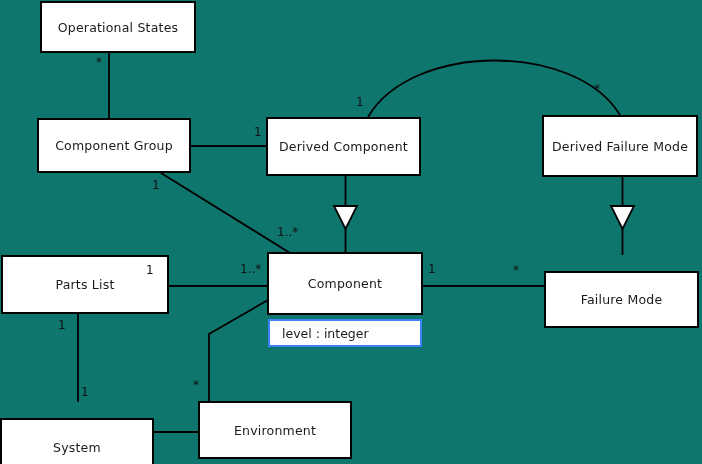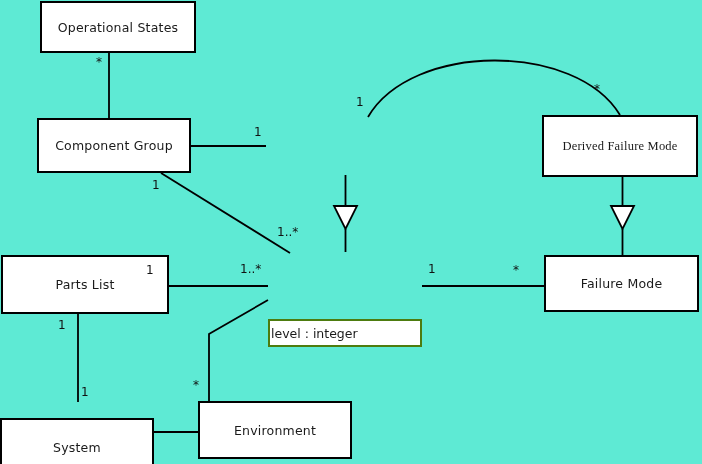--- a/index.html
+++ b/index.html
@@ -1,43 +1,43 @@
 <!DOCTYPE html>
 <html><head>
 <meta charset="utf-8">
 <style>
   html,body{margin:0;padding:0;background:#ffffff;}
   #canvas{
-    position:relative;width:702px;height:464px;background:#5eead4;
+    position:relative;width:702px;height:464px;background:#0f766e;
     font-family:"DejaVu Sans","Liberation Sans",sans-serif;color:#1a1a1a;
     overflow:hidden;
   }
   #wires{position:absolute;left:0;top:0;width:702px;height:464px;}
   .box{
     position:absolute;box-sizing:border-box;border:2px solid #000;background:#fff;
     display:flex;align-items:center;justify-content:center;
     font-size:12.5px;letter-spacing:.2px;text-align:center;
   }
   .attr-box{
-    position:absolute;box-sizing:border-box;border:2px solid #4d7c0f;background:#fff;
+    position:absolute;box-sizing:border-box;border:2px solid #3b82f6;background:#fff;
     display:flex;align-items:center;justify-content:flex-start;
-    font-size:12.5px;padding-left:1px;
+    font-size:12.5px;padding-left:12px;
   }
   .mult{
     position:absolute;font-size:12px;line-height:1;white-space:nowrap;color:#111;
   }
   
   #b-operational-states{left:40px;top:1px;width:156px;height:52px;}
   #b-functional-group  {left:37px;top:118px;width:154px;height:55px;}
   #b-derived-component {left:266px;top:117px;width:155px;height:59px;}
-  #b-derived-failure-mode{left:542px;top:115px;width:156px;height:62px;font-family:Liberation Serif, serif;}
+  #b-derived-failure-mode{left:542px;top:115px;width:156px;height:62px;}
   #b-parts-list        {left:1px;top:255px;width:168px;height:59px;}
   #b-component         {left:267px;top:252px;width:156px;height:63px;}
   #b-component-attr    {left:268px;top:319px;width:154px;height:28px;}
-  #b-failure-mode      {left:544px;top:255px;width:155px;height:57px;}
+  #b-failure-mode      {left:544px;top:271px;width:155px;height:57px;}
   #b-system            {left:0px;top:418px;width:154px;height:58px;}
   #b-environment       {left:198px;top:401px;width:154px;height:58px;}
   
   #m-opstates-fg   {left:96px;top:56px;}
   #m-fg-dc         {left:254px;top:126px;}
   #m-dc-arc        {left:356px;top:96px;}
   #m-dfm-arc       {left:594px;top:83px;}
   #m-fg-comp-src   {left:152px;top:179px;}
   #m-fg-comp-dst   {left:277px;top:226px;}
   #m-pl-comp-src   {left:146px;top:264px;}
@@ -74,29 +74,35 @@
   </svg>
 
   <div class="box" id="b-operational-states">
     <span>Operational States</span>
   </div>
 
   <div class="box" id="b-functional-group">
     <span>Component Group</span>
   </div>
 
+  <div class="box" id="b-derived-component">
+    <span>Derived Component</span>
+  </div>
 
   <div class="box" id="b-derived-failure-mode">
     <span>Derived Failure Mode</span>
   </div>
 
   <div class="box" id="b-parts-list">
     <span>Parts List</span>
   </div>
 
+  <div class="box" id="b-component">
+    <span>Component</span>
+  </div>
   <div class="attr-box" id="b-component-attr">
     <span>level : integer</span>
   </div>
 
   <div class="box" id="b-failure-mode">
     <span>Failure Mode</span>
   </div>
 
   <div class="box" id="b-system">
     <span>System</span>

